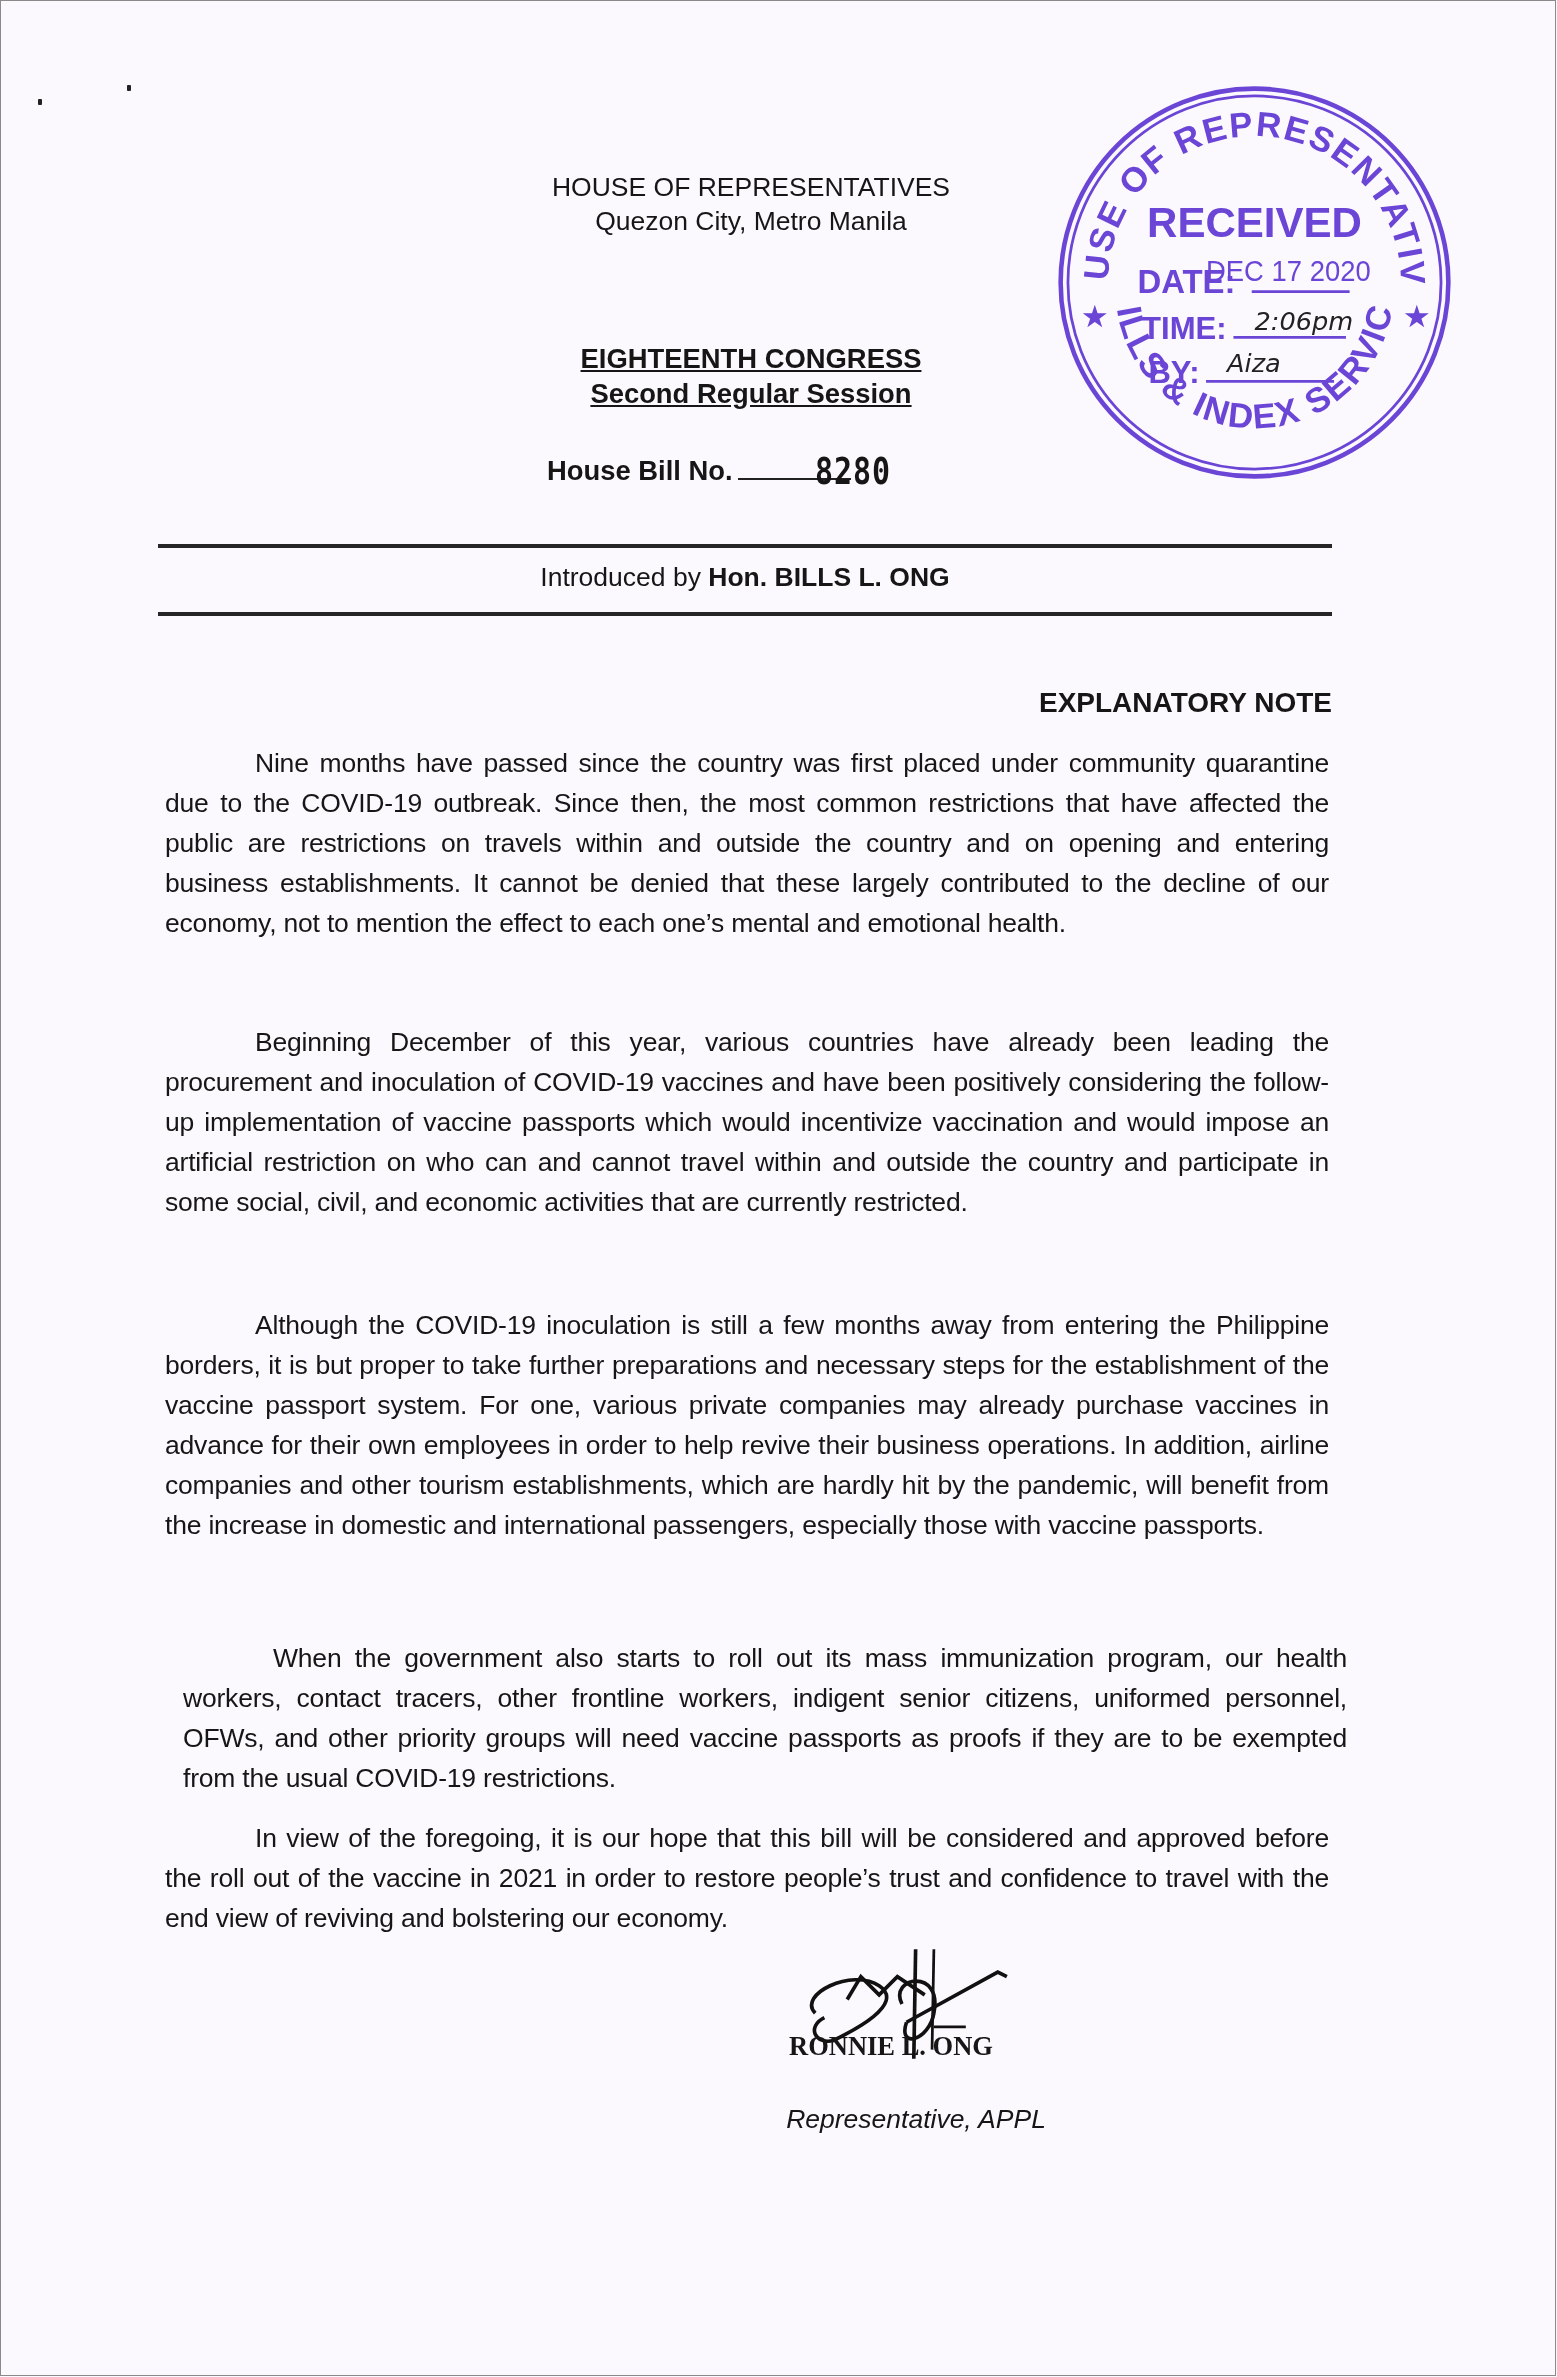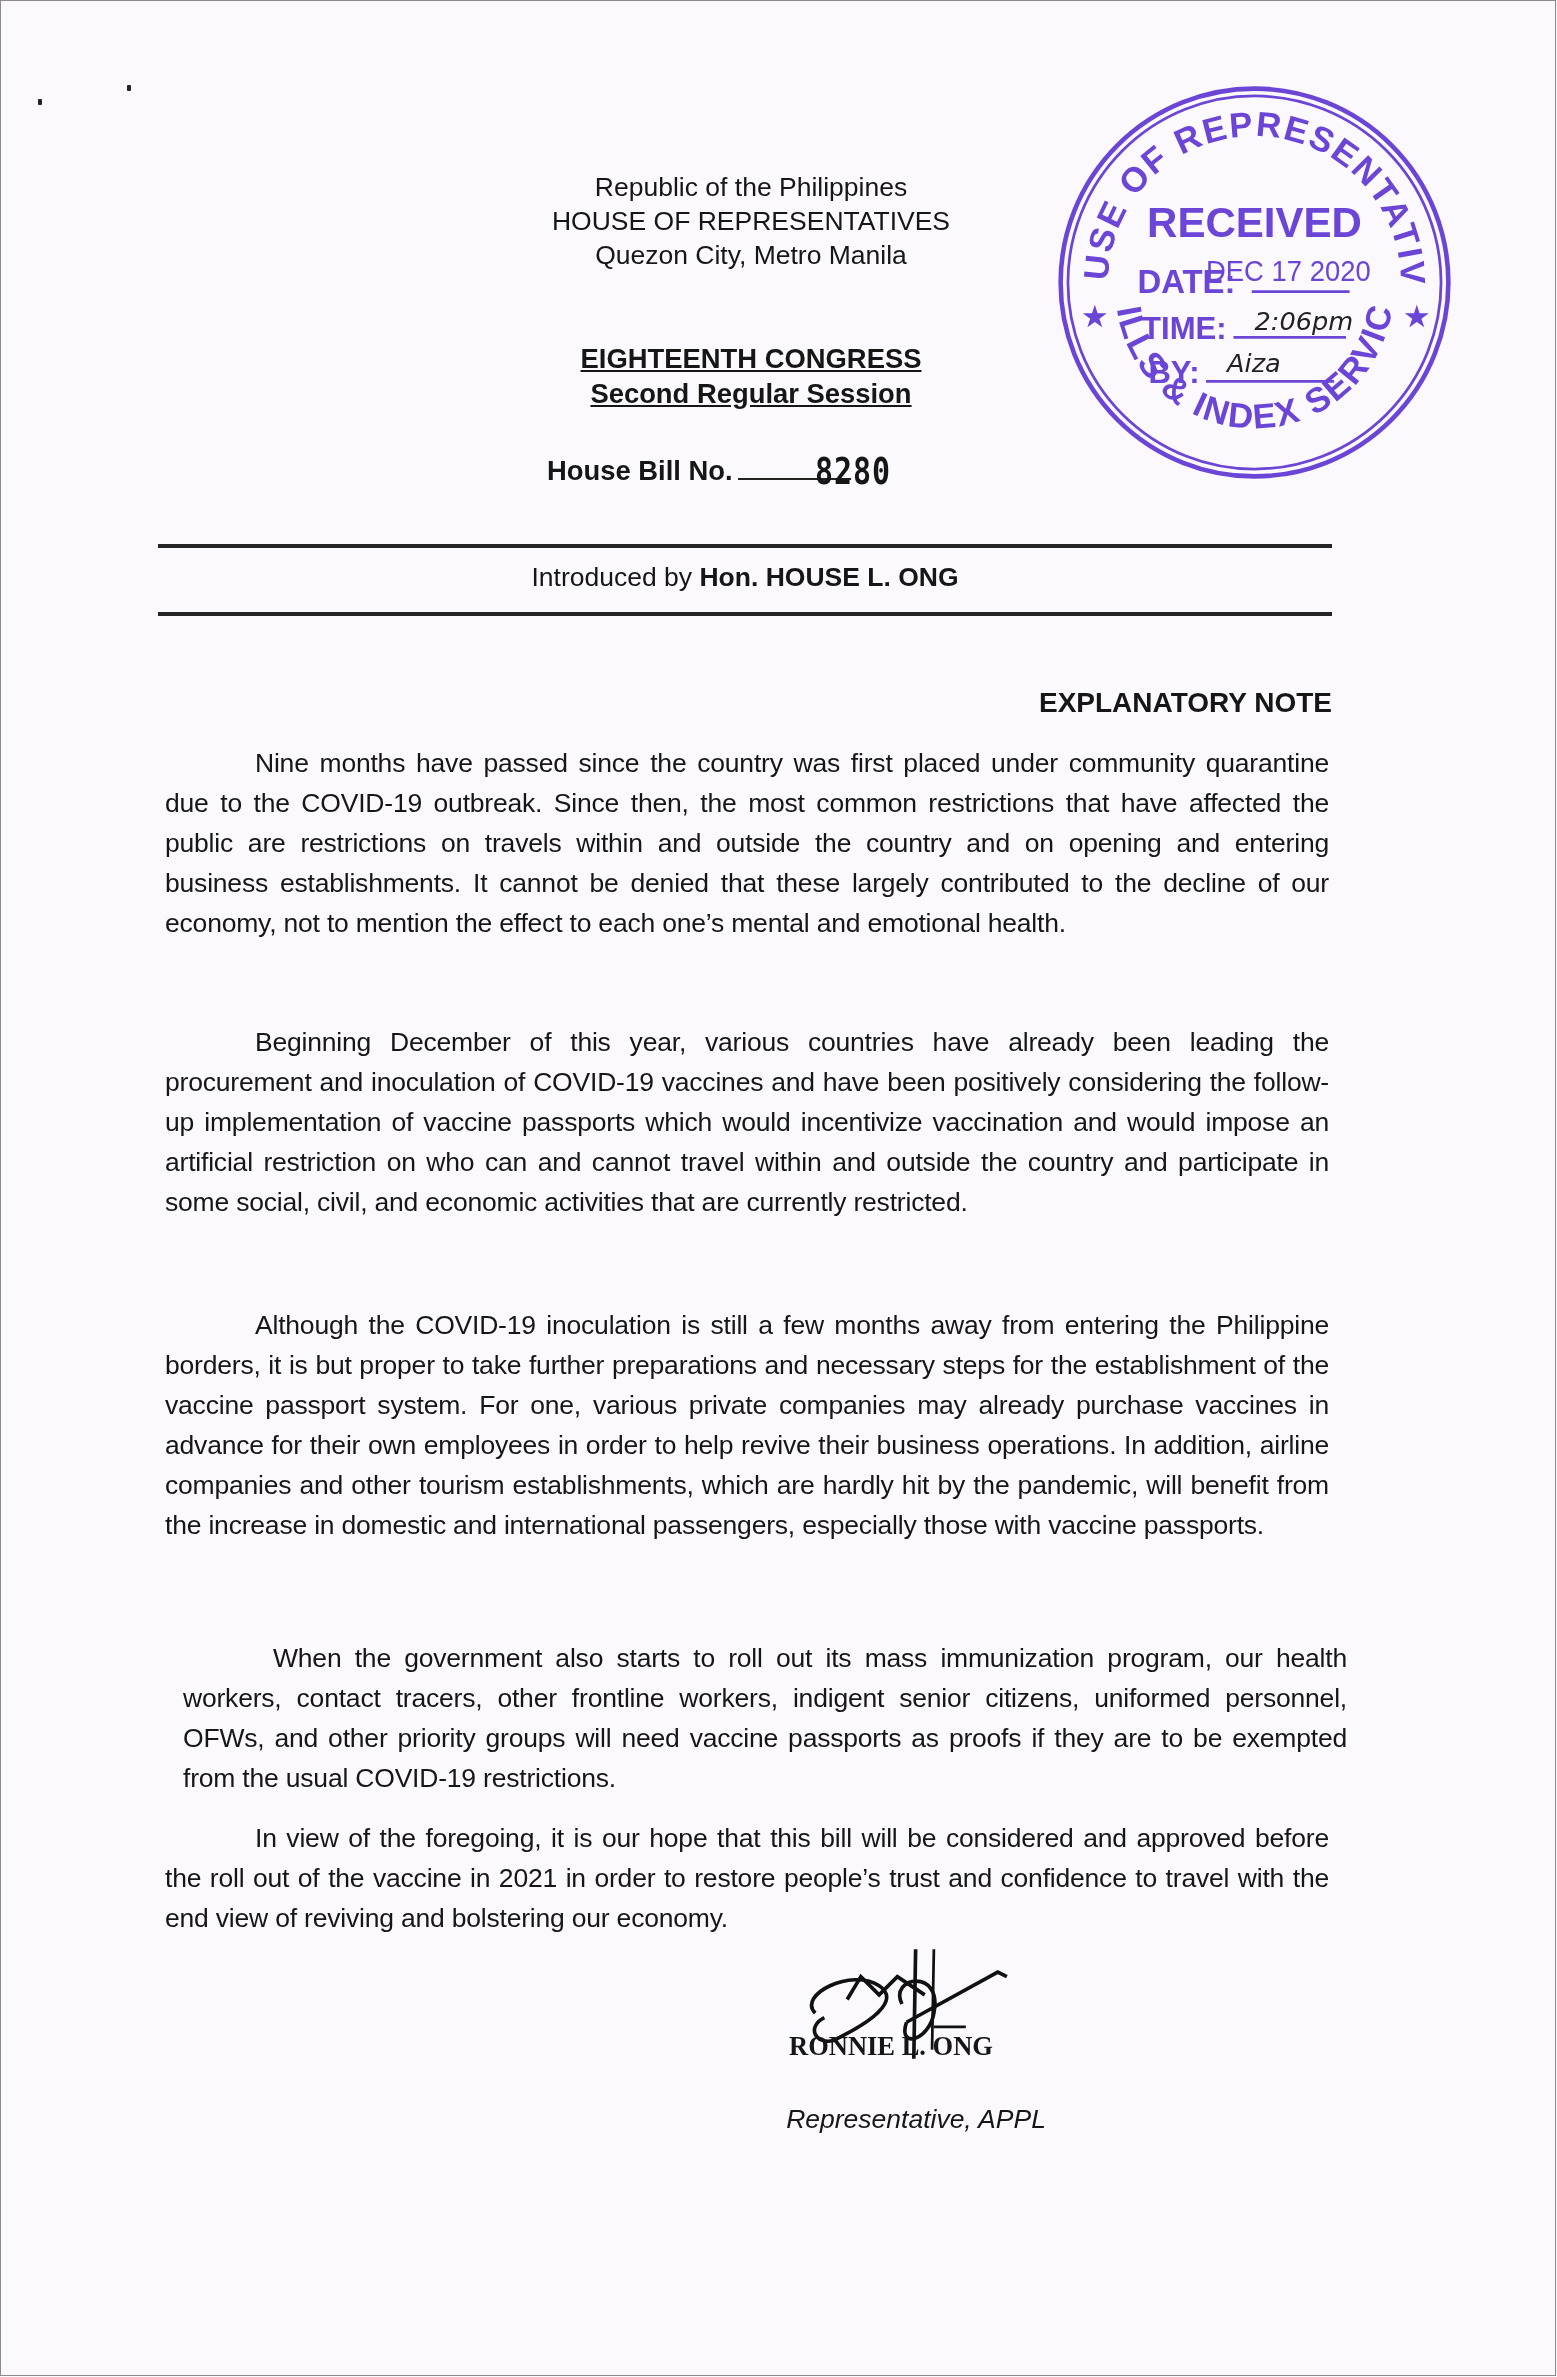--- a/index.html
+++ b/index.html
@@ -40,39 +40,38 @@
   .sig-title { position: absolute; left: 732px; top: 2068px; width: 366px; text-align: center; font-size: 26.5px; font-style: italic; margin-top: 35px; }
 </style>
 </head>
 <body>
 
 <div class="page">
   <div class="speck" style="left:37px;top:98px;"></div>
   <div class="speck" style="left:126px;top:84px;"></div>
 
   <div class="hdr" style="top:169px;">
-    <div class="hdr-line">Republic of the Philippines</div>
     <div class="hdr-line">HOUSE OF REPRESENTATIVES</div>
     <div class="hdr-line">Quezon City, Metro Manila</div>
   </div>
 
   <div class="hdr" style="top:340px;text-decoration:underline;">
     <div class="congress">EIGHTEENTH CONGRESS</div>
     <div class="congress">Second Regular Session</div>
   </div>
 
   <div class="billrow">
     <span>House Bill No.</span><span class="billno-blank"></span>
   </div>
   <div class="billno-num">8280</div>
 
   <div class="rule" style="top:543px;"></div>
   <div class="introduced">
     <span>Introduced by</span>
-    <b>Hon. HOUSE L. ONG</b>
+    <b>Hon. BILLS L. ONG</b>
   </div>
   <div class="rule" style="top:611px;"></div>
 
   <svg class="stamp" viewBox="0 0 456 456">
     <defs>
       <path id="arcTop" d="M 68 228 A 160 160 0 0 1 388 228"></path>
       <path id="arcBot" d="M 78 260 A 152 152 0 0 0 378 260"></path>
     </defs>
     <circle cx="228" cy="228" r="212" fill="none" stroke="#6a45d6" stroke-width="5"></circle>
     <circle cx="228" cy="228" r="204" fill="none" stroke="#6a45d6" stroke-width="3"></circle>

